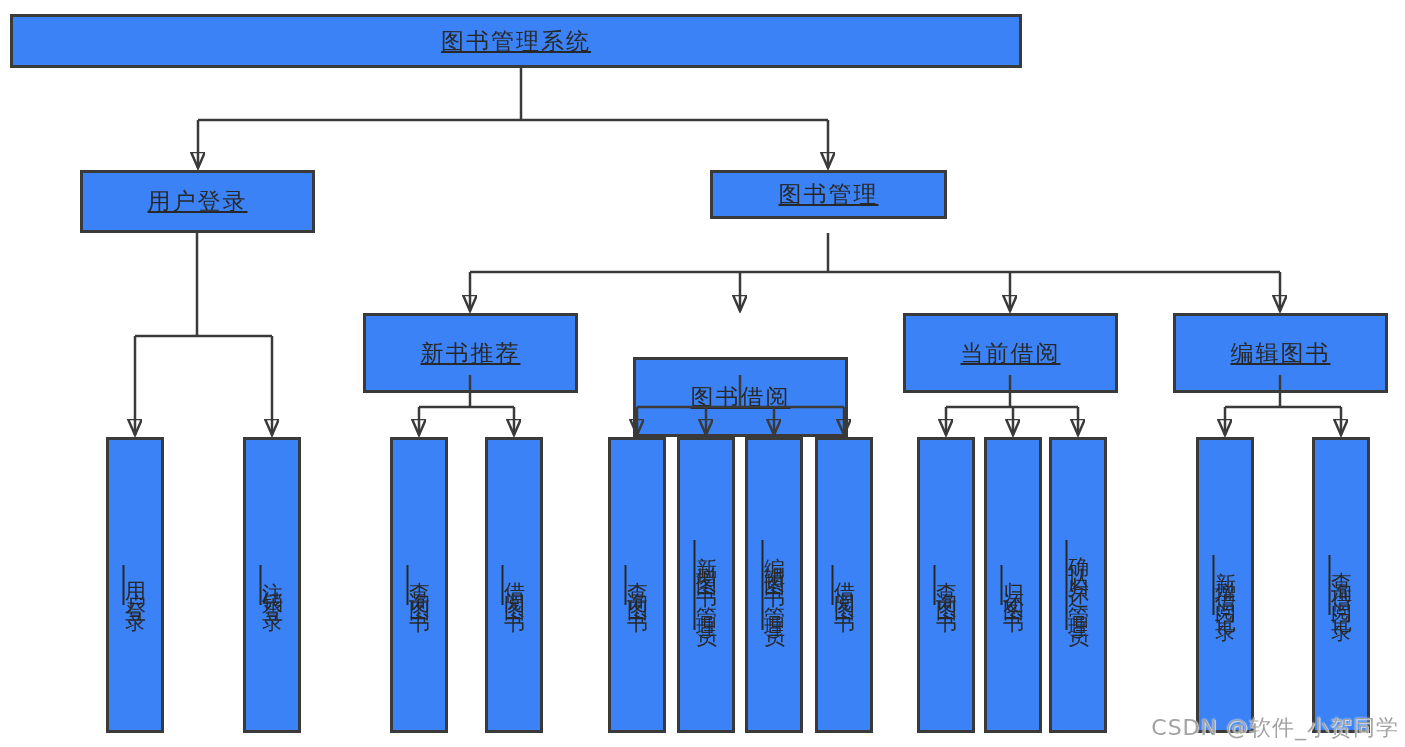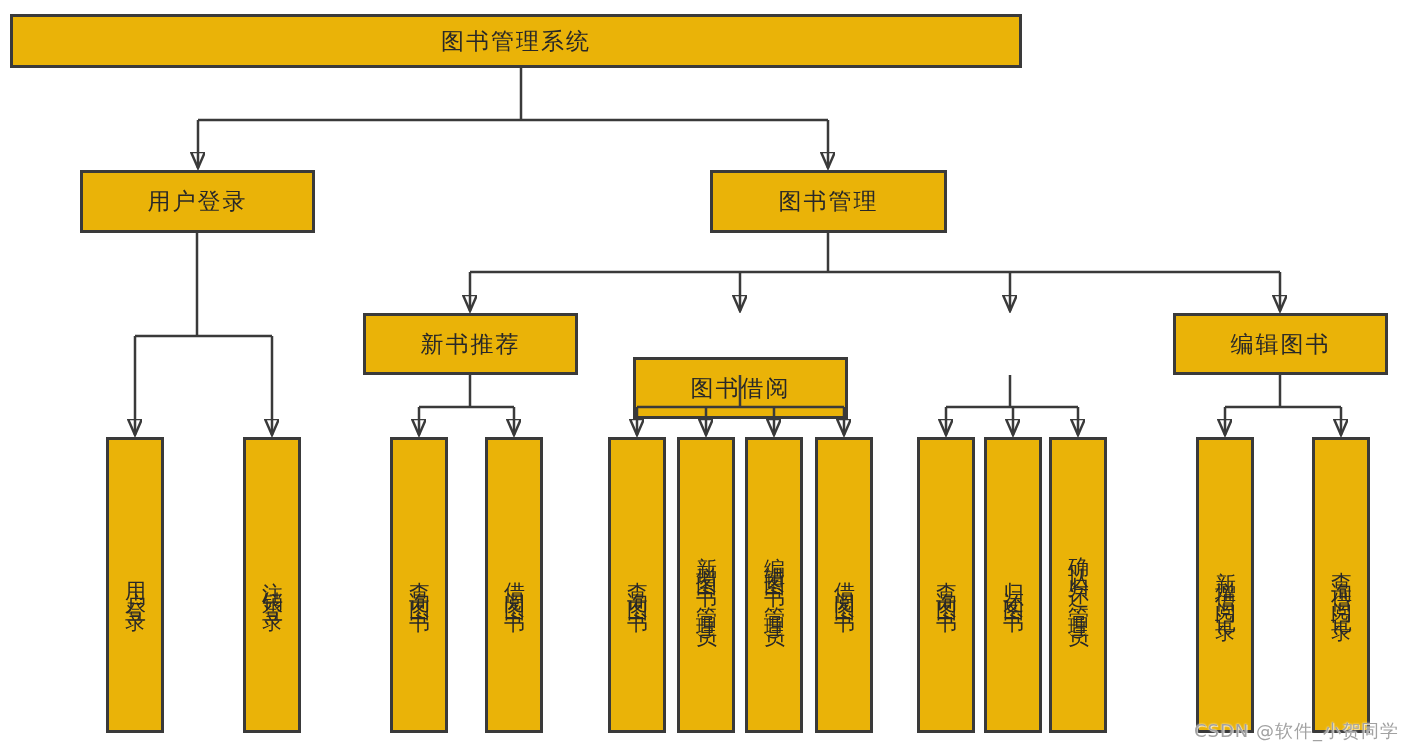--- a/index.html
+++ b/index.html
@@ -8,47 +8,48 @@
     width: 1405px;
     height: 747px;
     background: #ffffff;
     overflow: hidden;
     font-family: "DejaVu Sans", "Liberation Sans", sans-serif;
   }
   .node {
     position: absolute;
     box-sizing: border-box;
     border: 3px solid #3a3a3a;
-    background: #eab308;
+    background: #3b82f6;
     color: #282828;
     display: flex;
     align-items: center;
     justify-content: center;
     z-index: 2;
+    text-decoration: underline;
   }
   .h-label {
     font-size: 23px;
     letter-spacing: 2px;
     white-space: nowrap;
   }
   .v-label {
     writing-mode: vertical-rl;
     text-orientation: mixed;
     font-size: 21px;
     letter-spacing: 10px;
     line-height: 1;
     white-space: nowrap;
   }
   
   .n-root   { left: 10px;   top: 14px;  width: 1012px; height: 54px; }
   
   .n-login  { left: 80px;   top: 170px; width: 235px;  height: 63px; }
-  .n-mgmt   { left: 710px;  top: 170px; width: 237px;  height: 63px; }
-  
-  .n-l3     { top: 313px; width: 215px; height: 62px; }
+  .n-mgmt   { left: 710px;  top: 170px; width: 237px;  height: 49px; }
+  
+  .n-l3     { top: 313px; width: 215px; height: 80px; }
   .n-new    { left: 363px; }
   .n-borrow { left: 633px; margin-top: 44px; }
   .n-cur    { left: 903px; }
   .n-rec    { left: 1173px; }
   
   .leaf { top: 437px; width: 58px; height: 296px; }
   .lf0  { left: 106px; }
   .lf1  { left: 243px; }
   .lf2  { left: 390px; }
   .lf3  { left: 485px; }
@@ -72,21 +73,21 @@
   .connector-layer path {
     stroke: #3a3a3a;
     stroke-width: 2.5px;
     fill: none;
   }
   .watermark {
     position: absolute;
     right: 6px;
     bottom: 4px;
     z-index: 8;
-    font-size: 18px;
+    font-size: 22px;
     letter-spacing: 1px;
     color: #a2a2a2;
     text-shadow: 0 0 2px #ffffff, 1px 1px 0 rgba(255,255,255,0.6);
     white-space: nowrap;
   }
 </style>
 </head>
 <body>
 
 <div class="canvas">
@@ -100,20 +101,23 @@
   </div>
   <div class="node n-mgmt">
     <span class="h-label">图书管理</span>
   </div>
 
   <div class="node n-l3 n-new">
     <span class="h-label">新书推荐</span>
   </div>
   <div class="node n-l3 n-borrow">
     <span class="h-label">图书借阅</span>
+  </div>
+  <div class="node n-l3 n-cur">
+    <span class="h-label">当前借阅</span>
   </div>
   <div class="node n-l3 n-rec">
     <span class="h-label">编辑图书</span>
   </div>
 
   <div class="node leaf lf0">
     <span class="v-label">用户登录</span>
   </div>
   <div class="node leaf lf1">
     <span class="v-label">注销登录</span>

